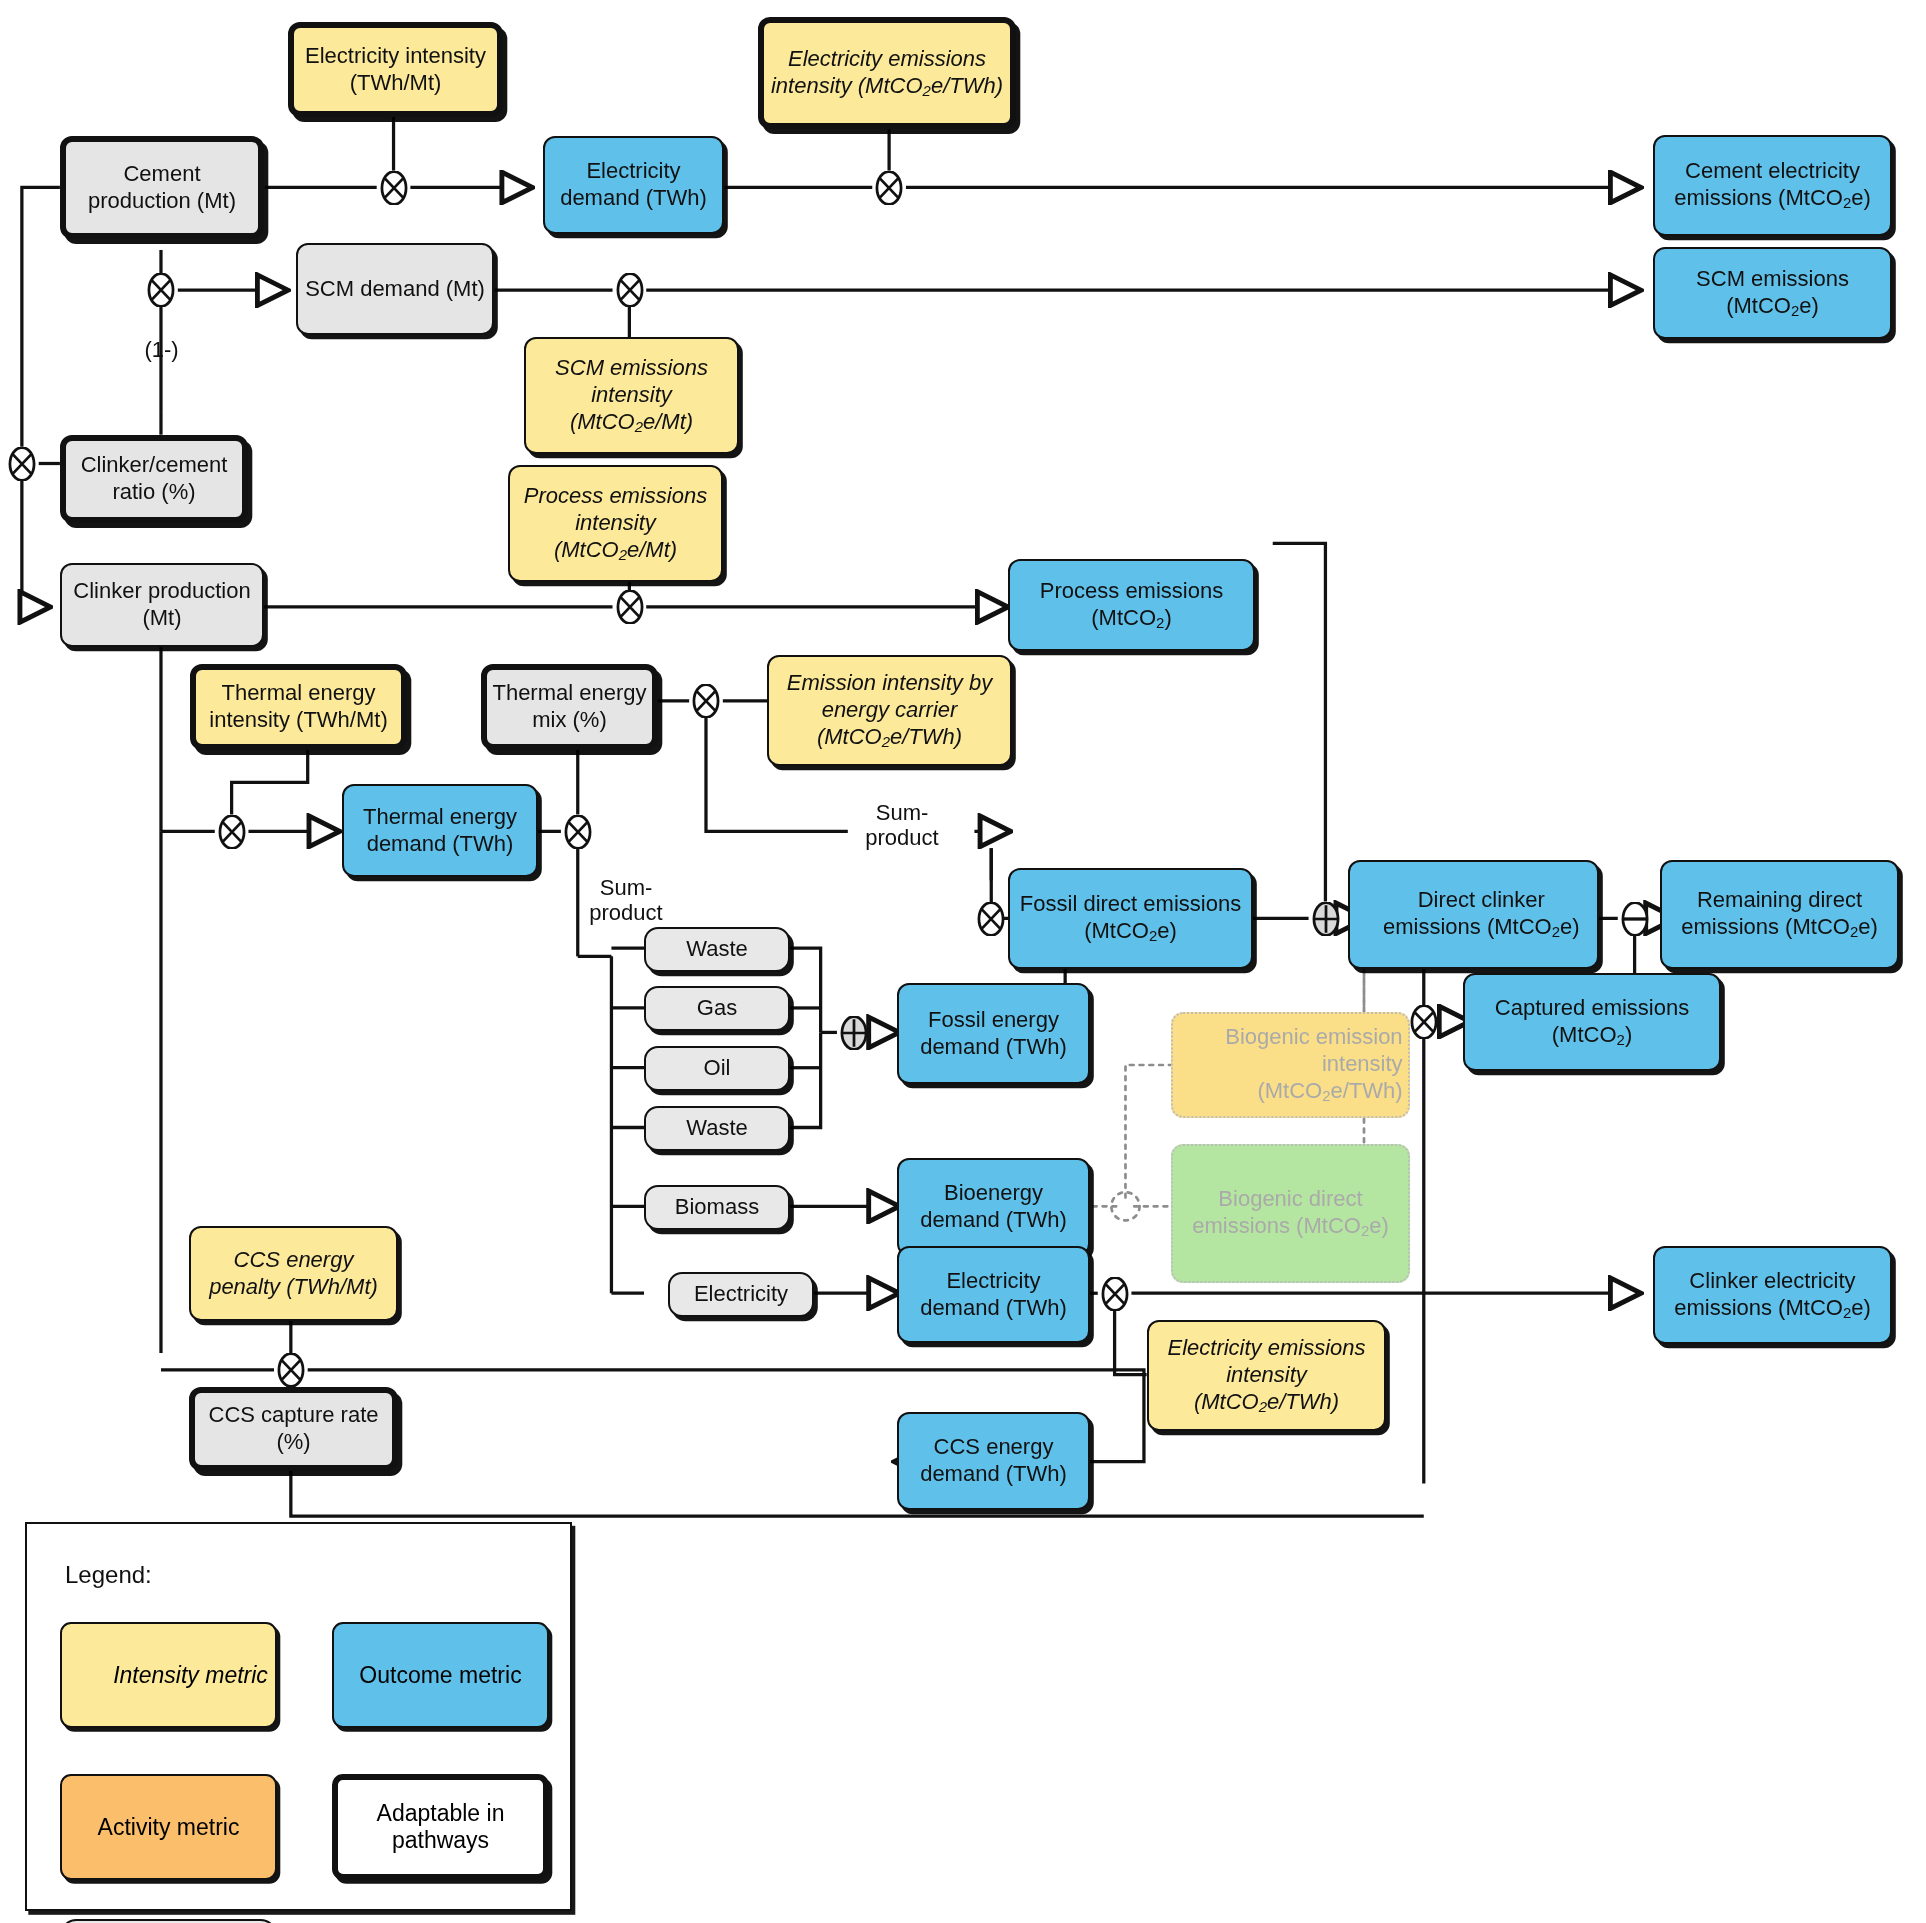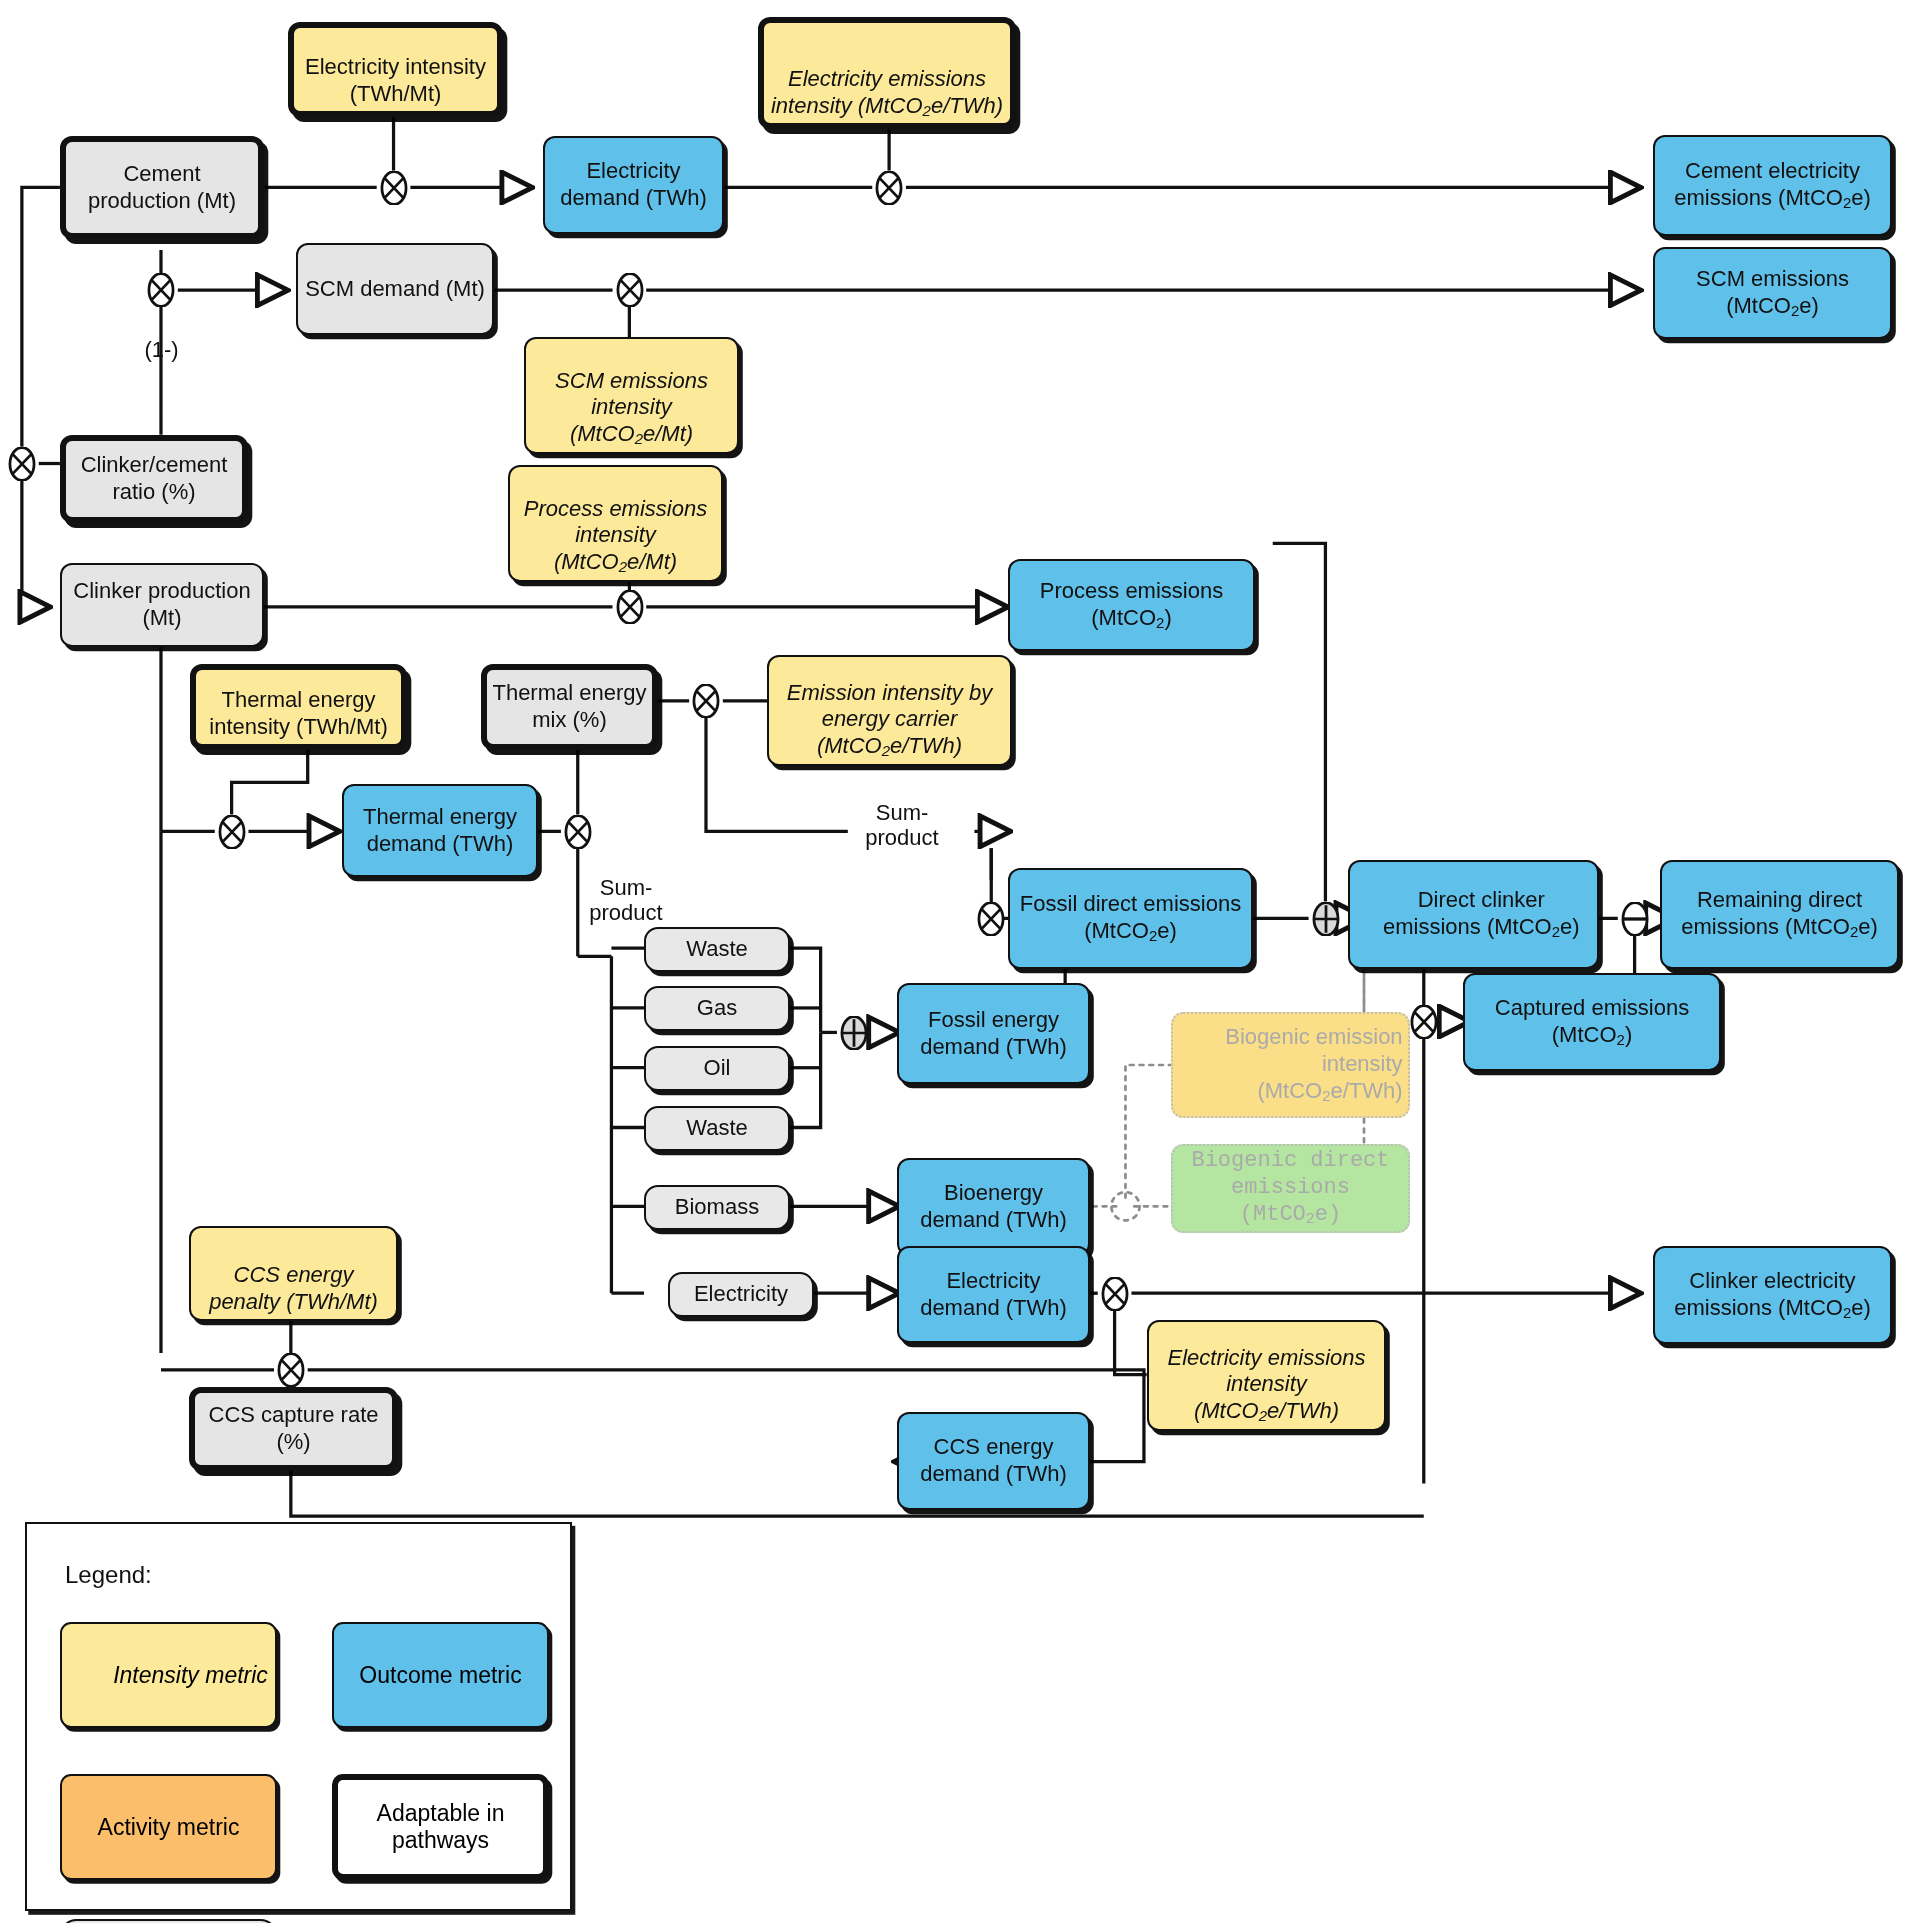--- a/index.html
+++ b/index.html
@@ -3,21 +3,21 @@
 <meta charset="utf-8">
 <style>
   html,body{margin:0;padding:0;background:#ffffff;}
   body{font-family:"Liberation Sans",sans-serif;}
   #stage{position:relative;width:1926px;height:1923px;background:#fff;overflow:hidden;}
   svg#wires{position:absolute;left:0;top:0;width:1926px;height:1923px;pointer-events:none;}
   .node{position:absolute;box-sizing:border-box;display:flex;align-items:center;justify-content:center;
         text-align:center;border-radius:12px;line-height:1.22;padding:3.3px 5.4px;color:#111;
         font-size:22px;border:2.2px solid #111;box-shadow:3.8px 4.3px 0 0 rgba(0,0,0,0.92);}
   .node.thick{border-width:6px;box-shadow:4.3px 4.9px 0 0 rgba(0,0,0,0.92);}
-  .intensity{background:#fce99a;font-style:italic;align-items:flex-end;}
+  .intensity{background:#fce99a;font-style:italic;}
   .intensity.plain{font-style:normal;}
   .activity{background:#e5e5e5;}
   .outcome{background:#5fc0ea;}
   .source{background:#e8e8e8;border-width:2.2px;border-radius:14px;font-size:22px;}
   .ghost-y{background:#fbdf88;border:2.7px dotted #bdbdbd;box-shadow:none;color:#aaa;font-style:normal;text-align:right;}
   .ghost-g{background:#b5e6a1;border:2.7px dotted #bdbdbd;box-shadow:none;color:#aaa;font-style:normal;}
   .lbl{position:absolute;font-size:22px;color:#111;text-align:center;line-height:1.15;}
   .op{position:absolute;width:34px;height:34px;}
   .legend-box{position:absolute;border:2.7px solid #111;background:#fff;box-shadow:3.3px 3.8px 0 0 rgba(0,0,0,.9);}
   .lg-item{position:absolute;box-sizing:border-box;display:flex;align-items:center;justify-content:center;
@@ -295,21 +295,21 @@
   </div>
 
   <div class="node outcome" style="left:897px;top:983px;width:193px;height:101px;">
     <span>Fossil energy demand (TWh)</span>
   </div>
 
   <div class="node ghost-y" style="left:1171px;top:1012px;width:239px;height:106px;">
     <span>Biogenic emission intensity (MtCO<sub>2</sub>e/TWh)</span>
   </div>
 
-  <div class="node ghost-g" style="left:1171px;top:1144px;width:239px;height:89px;font-family:Liberation Mono, monospace;">
+  <div class="node ghost-g" style="left:1171px;top:1144px;width:239px;height:139px;">
     <span>Biogenic direct emissions (MtCO<sub>2</sub>e)</span>
   </div>
 
   <div class="node outcome" style="left:897px;top:1158px;width:193px;height:98px;">
     <span>Bioenergy demand (TWh)</span>
   </div>
 
   <div class="node outcome" style="left:897px;top:1246px;width:193px;height:97px;">
     <span>Electricity demand (TWh)</span>
   </div>

